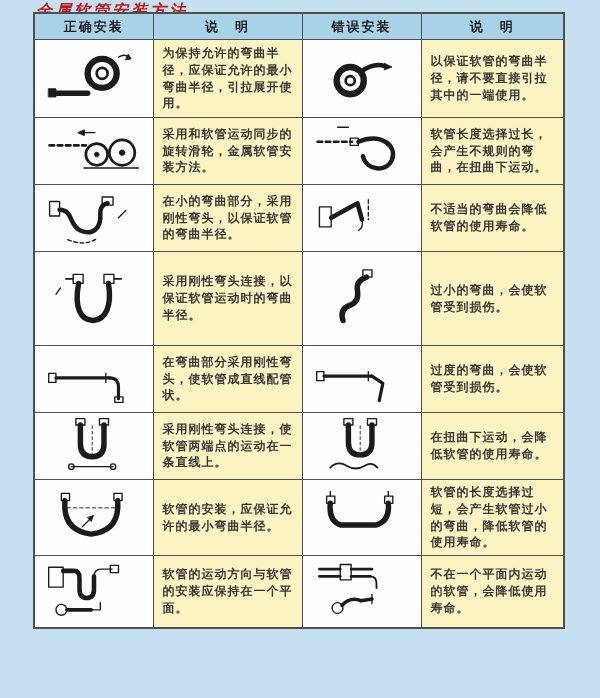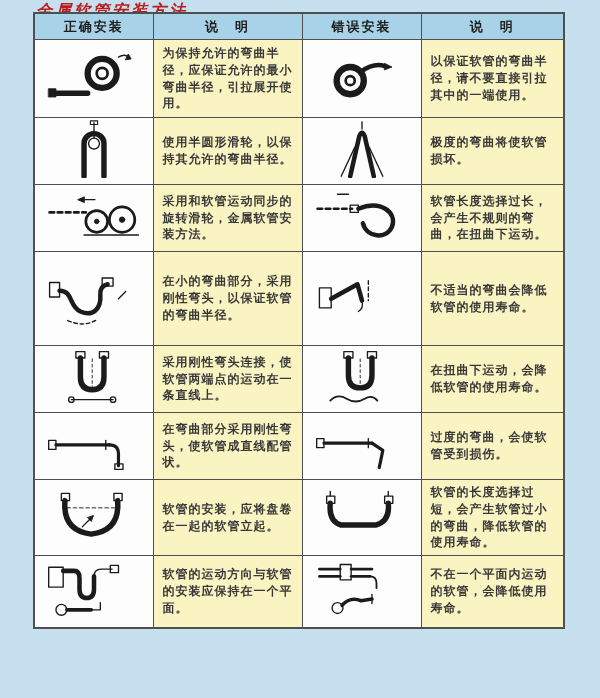--- a/index.html
+++ b/index.html
@@ -92,36 +92,20 @@
     <td class="note-cell correct-note">为保持允许的弯曲半径，应保证允许的最小弯曲半径，引拉展开使用。</td>
     <td class="img-cell"><span class="icon wrong-icon"><svg width="100" height="58" viewBox="0 0 110 64" fill="none" stroke="#1b1b1b" stroke-linecap="round" stroke-linejoin="round">
                 <circle cx="42" cy="36" r="15" stroke-width="7"></circle>
                 <circle cx="42" cy="36" r="5" stroke-width="3"></circle>
                 <path d="M54 26 Q68 16 80 20" stroke-width="5"></path>
                 <path d="M80 17 l8 4 -8 3 z" fill="#1b1b1b" stroke-width="1"></path>
               </svg></span></td>
     <td class="note-cell wrong-note">以保证软管的弯曲半径，请不要直接引拉其中的一端使用。</td>
   </tr>
 
-  <tr>
-    <td class="img-cell"><span class="icon correct-icon"><svg width="100" height="58" viewBox="0 0 110 64" fill="none" stroke="#1b1b1b" stroke-linecap="round" stroke-linejoin="round">
-                <path d="M55 20 V3" stroke-width="1.5"></path>
-                <rect x="51" y="1" width="8" height="4" stroke-width="1.2"></rect>
-                <circle cx="55" cy="26" r="6" stroke-width="1.5"></circle>
-                <path d="M44 62 L44 26 A11 11 0 0 1 66 26 L66 62" stroke-width="6"></path>
-              </svg></span></td>
-    <td class="note-cell correct-note">使用半圆形滑轮，以保持其允许的弯曲半径。</td>
-    <td class="img-cell"><span class="icon wrong-icon"><svg width="100" height="58" viewBox="0 0 110 64" fill="none" stroke="#1b1b1b" stroke-linecap="round" stroke-linejoin="round">
-                <path d="M55 10 V2" stroke-width="1.5"></path>
-                <path d="M32 62 L47 30" stroke-width="1.5"></path>
-                <path d="M78 62 L63 30" stroke-width="1.5"></path>
-                <path d="M42 62 L52 18 Q55 10 58 18 L68 62" stroke-width="5"></path>
-              </svg></span></td>
-    <td class="note-cell wrong-note">极度的弯曲将使软管损坏。</td>
-  </tr>
 
   <tr>
     <td class="img-cell"><span class="icon correct-icon"><svg width="100" height="58" viewBox="0 0 110 64" fill="none" stroke="#1b1b1b" stroke-linecap="round" stroke-linejoin="round">
                 <path d="M6 28 H46" stroke-width="3" stroke-dasharray="5 4"></path>
                 <path d="M44 14 h12" stroke-width="1.5"></path>
                 <path d="M44 11 l-7 3 7 3 z" fill="#1b1b1b" stroke-width="1"></path>
                 <circle cx="58" cy="38" r="12" stroke-width="3"></circle>
                 <circle cx="58" cy="38" r="2.5" fill="#1b1b1b" stroke-width="1"></circle>
                 <circle cx="86" cy="36" r="14" stroke-width="3"></circle>
                 <circle cx="86" cy="36" r="3" fill="#1b1b1b" stroke-width="1"></circle>
@@ -148,20 +132,54 @@
     <td class="note-cell correct-note">在小的弯曲部分，采用刚性弯头，以保证软管的弯曲半径。</td>
     <td class="img-cell"><span class="icon wrong-icon"><svg width="100" height="58" viewBox="0 0 110 64" fill="none" stroke="#1b1b1b" stroke-linecap="round" stroke-linejoin="round">
                 <rect x="8" y="22" width="13" height="22" stroke-width="1.5"></rect>
                 <path d="M21 34 L50 18 L55 36" stroke-width="5"></path>
                 <path d="M62 14 V36" stroke-width="1.5" stroke-dasharray="4 3"></path>
                 <path d="M55 36 q2 9 -4 12" stroke-width="1.5"></path>
               </svg></span></td>
     <td class="note-cell wrong-note">不适当的弯曲会降低软管的使用寿命。</td>
   </tr>
 
+  <tr>
+    <td class="img-cell"><span class="icon correct-icon"><svg width="100" height="58" viewBox="0 0 110 64" fill="none" stroke="#1b1b1b" stroke-linecap="round" stroke-linejoin="round">
+                <rect x="32" y="7" width="11" height="10" stroke-width="1.5"></rect>
+                <rect x="66" y="7" width="11" height="10" stroke-width="1.5"></rect>
+                <path d="M24 12 h8" stroke-width="2"></path>
+                <path d="M77 12 h8" stroke-width="2"></path>
+                <path d="M38 17 C33 44 40 57 54 58 C68 57 75 42 71 17" stroke-width="6"></path>
+                <path d="M18 22 l-5 7" stroke-width="1.5"></path>
+              </svg></span></td>
+    <td class="note-cell correct-note">采用刚性弯头连接，以保证软管运动时的弯曲半径。</td>
+    <td class="img-cell"><span class="icon wrong-icon"><svg width="100" height="58" viewBox="0 0 110 64" fill="none" stroke="#1b1b1b" stroke-linecap="round" stroke-linejoin="round">
+                <rect x="56" y="2" width="10" height="8" stroke-width="1.5"></rect>
+                <path d="M60 10 Q48 14 50 25 Q52 37 42 41 Q30 45 34 58" stroke-width="6"></path>
+              </svg></span></td>
+    <td class="note-cell wrong-note">过小的弯曲，会使软管受到损伤。</td>
+  </tr>
+
+  <tr>
+    <td class="img-cell"><span class="icon correct-icon"><svg width="100" height="58" viewBox="0 0 110 64" fill="none" stroke="#1b1b1b" stroke-linecap="round" stroke-linejoin="round">
+                <rect x="5" y="28" width="8" height="10" stroke-width="1.5"></rect>
+                <path d="M13 33 H72" stroke-width="3.5"></path>
+                <path d="M68 28 v10" stroke-width="1.5"></path>
+                <path d="M72 33 Q82 33 82 43 V56" stroke-width="3.5"></path>
+                <rect x="78" y="54" width="9" height="6" stroke-width="1.5"></rect>
+              </svg></span></td>
+    <td class="note-cell correct-note">在弯曲部分采用刚性弯头，使软管成直线配管状。</td>
+    <td class="img-cell"><span class="icon wrong-icon"><svg width="100" height="58" viewBox="0 0 110 64" fill="none" stroke="#1b1b1b" stroke-linecap="round" stroke-linejoin="round">
+                <rect x="5" y="26" width="8" height="10" stroke-width="1.5"></rect>
+                <path d="M13 31 H66" stroke-width="3.5"></path>
+                <path d="M62 26 v10" stroke-width="1.5"></path>
+                <path d="M66 31 L78 39 L74 58" stroke-width="3.5"></path>
+              </svg></span></td>
+    <td class="note-cell wrong-note">过度的弯曲，会使软管受到损伤。</td>
+  </tr>
 
   <tr>
     <td class="img-cell"><span class="icon correct-icon"><svg width="100" height="58" viewBox="0 0 110 64" fill="none" stroke="#1b1b1b" stroke-linecap="round" stroke-linejoin="round">
                 <rect x="35" y="4" width="10" height="7" stroke-width="1.5"></rect>
                 <rect x="61" y="4" width="10" height="7" stroke-width="1.5"></rect>
                 <path d="M40 11 V32 Q40 46 53 46 Q66 46 66 32 V11" stroke-width="6"></path>
                 <path d="M53 12 V44" stroke-width="1" stroke-dasharray="3 3"></path>
                 <path d="M30 57 H76" stroke-width="1.5"></path>
                 <circle cx="30" cy="57" r="3" stroke-width="1.5"></circle>
                 <circle cx="76" cy="57" r="3" stroke-width="1.5"></circle>
@@ -172,46 +190,28 @@
                 <rect x="61" y="4" width="10" height="7" stroke-width="1.5"></rect>
                 <path d="M40 11 V30 Q40 44 53 44 Q66 44 66 30 V11" stroke-width="6"></path>
                 <path d="M53 12 V42" stroke-width="1" stroke-dasharray="3 3"></path>
                 <path d="M20 58 q8 -8 18 -2 q10 6 20 0 q8 -5 14 2" stroke-width="2"></path>
               </svg></span></td>
     <td class="note-cell wrong-note">在扭曲下运动，会降低软管的使用寿命。</td>
   </tr>
 
   <tr>
     <td class="img-cell"><span class="icon correct-icon"><svg width="100" height="58" viewBox="0 0 110 64" fill="none" stroke="#1b1b1b" stroke-linecap="round" stroke-linejoin="round">
-                <rect x="5" y="28" width="8" height="10" stroke-width="1.5"></rect>
-                <path d="M13 33 H72" stroke-width="3.5"></path>
-                <path d="M68 28 v10" stroke-width="1.5"></path>
-                <path d="M72 33 Q82 33 82 43 V56" stroke-width="3.5"></path>
-                <rect x="78" y="54" width="9" height="6" stroke-width="1.5"></rect>
-              </svg></span></td>
-    <td class="note-cell correct-note">在弯曲部分采用刚性弯头，使软管成直线配管状。</td>
-    <td class="img-cell"><span class="icon wrong-icon"><svg width="100" height="58" viewBox="0 0 110 64" fill="none" stroke="#1b1b1b" stroke-linecap="round" stroke-linejoin="round">
-                <rect x="5" y="26" width="8" height="10" stroke-width="1.5"></rect>
-                <path d="M13 31 H66" stroke-width="3.5"></path>
-                <path d="M62 26 v10" stroke-width="1.5"></path>
-                <path d="M66 31 L78 39 L74 58" stroke-width="3.5"></path>
-              </svg></span></td>
-    <td class="note-cell wrong-note">过度的弯曲，会使软管受到损伤。</td>
-  </tr>
-
-  <tr>
-    <td class="img-cell"><span class="icon correct-icon"><svg width="100" height="58" viewBox="0 0 110 64" fill="none" stroke="#1b1b1b" stroke-linecap="round" stroke-linejoin="round">
                 <rect x="19" y="7" width="9" height="8" stroke-width="1.5"></rect>
                 <rect x="77" y="7" width="9" height="8" stroke-width="1.5"></rect>
                 <path d="M23 15 Q20 48 52 52 Q84 48 81 15" stroke-width="6"></path>
                 <path d="M25 23 H80" stroke-width="1" stroke-dasharray="4 3"></path>
                 <path d="M42 44 L54 32" stroke-width="1.5"></path>
                 <path d="M54 32 l-2 6 -4 -4 z" fill="#1b1b1b" stroke-width="1"></path>
               </svg></span></td>
-    <td class="note-cell correct-note">软管的安装，应将盘卷在一起的软管立起。</td>
+    <td class="note-cell correct-note">软管的安装，应保证允许的最小弯曲半径。</td>
     <td class="img-cell"><span class="icon wrong-icon"><svg width="100" height="58" viewBox="0 0 110 64" fill="none" stroke="#1b1b1b" stroke-linecap="round" stroke-linejoin="round">
                 <path d="M20 10 v-5" stroke-width="1.5"></path>
                 <path d="M84 10 v-5" stroke-width="1.5"></path>
                 <rect x="16" y="10" width="9" height="8" stroke-width="1.5"></rect>
                 <rect x="80" y="10" width="9" height="8" stroke-width="1.5"></rect>
                 <path d="M20 18 Q18 38 32 42 L70 42 Q86 38 84 18" stroke-width="6"></path>
               </svg></span></td>
     <td class="note-cell wrong-note">软管的长度选择过短，会产生软管过小的弯曲，降低软管的使用寿命。</td>
   </tr>
 

